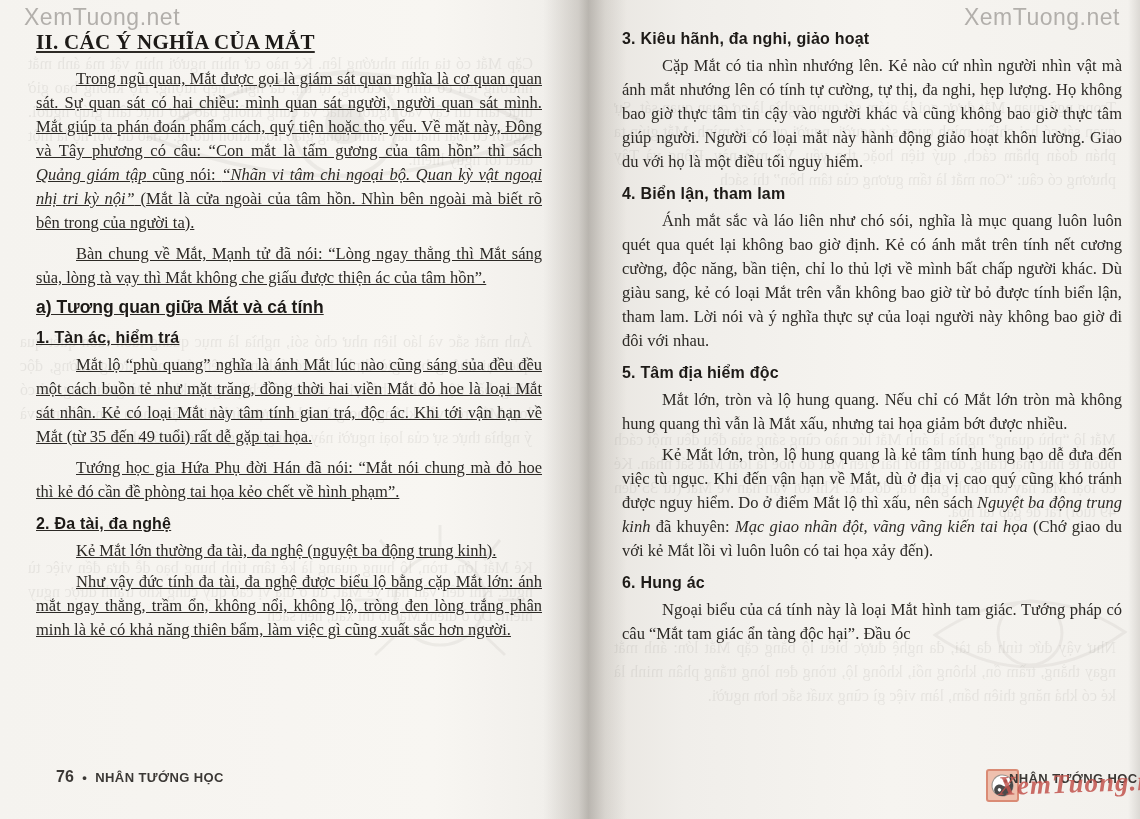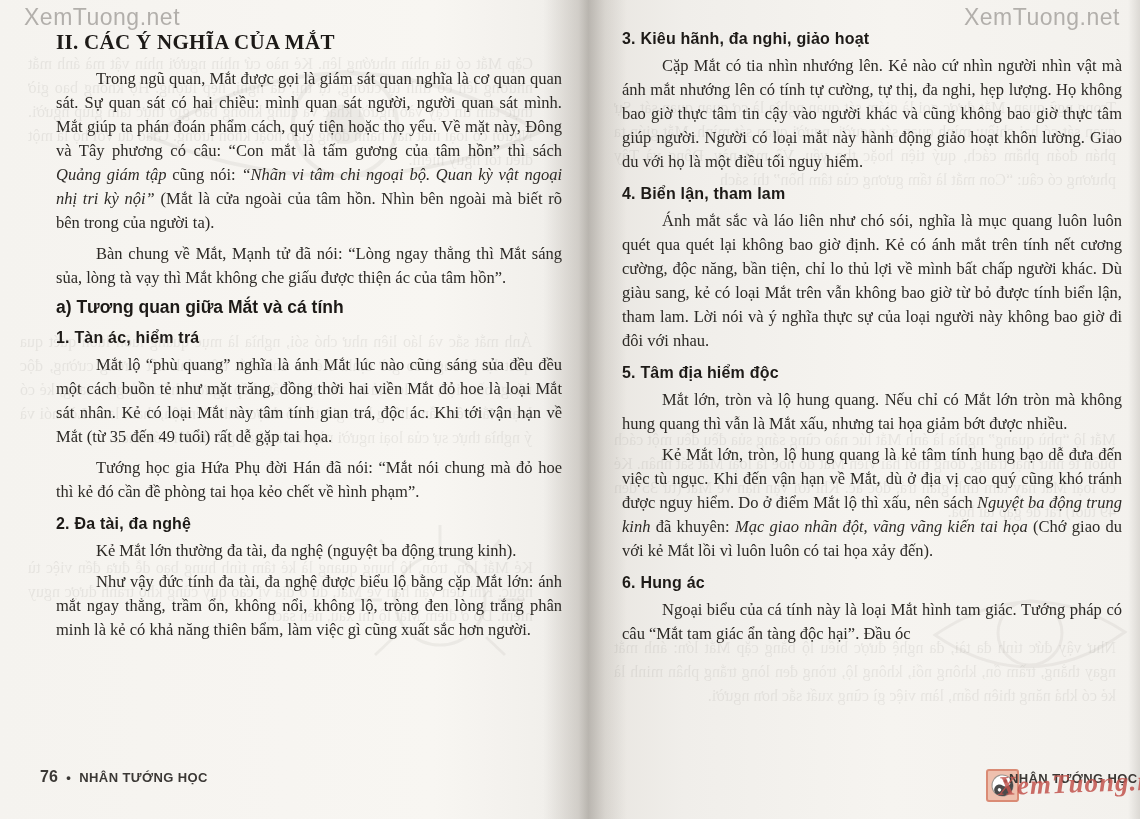--- a/index.html
+++ b/index.html
@@ -12,36 +12,36 @@
     position:absolute;left:543px;top:0;width:84px;height:819px;pointer-events:none;
     background:linear-gradient(90deg,rgba(138,132,124,0) 0%,rgba(138,132,124,.28) 42%,rgba(104,98,90,.38) 54%,rgba(138,132,124,.18) 74%,rgba(138,132,124,0) 100%);
   }
   .shade-edge{position:absolute;right:0;top:0;width:12px;height:819px;
     background:linear-gradient(90deg,rgba(150,145,138,0),rgba(150,145,138,.25));}
   .wm-top{position:absolute;top:4px;font-family:"Liberation Sans",sans-serif;
     font-size:23px;color:#b2afab;letter-spacing:.5px;}
   .wm-tl{left:24px;}
   .wm-tr{right:20px;}
   .col{position:absolute;top:26px;width:506px;height:736px;overflow:hidden;}
-  .col-left{left:56px;}
+  .col-left{left:36px;text-decoration:underline;}
   .col-right{left:622px;top:28px;width:500px;}
   .para{font-size:16.5px;line-height:24px;text-align:justify;text-indent:40px;
     margin:0 0 7px 0;}
   .para i{font-style:italic;margin-top:12px;}
   h1.title{font-family:"Liberation Serif",serif;font-weight:bold;font-size:21px;
     letter-spacing:.3px;margin:4px 0 12px 0;color:#1d1a17;}
   .subhead{font-family:"Liberation Sans",sans-serif;font-weight:bold;font-size:17.5px;
     margin:4px 0 8px 0;color:#1d1a17;}
   .num{font-family:"Liberation Sans",sans-serif;font-weight:bold;font-size:16px;
     margin:11px 0 6px 0;color:#1d1a17;letter-spacing:.2px;}
   .col-right .num:first-child{margin-top:2px;}
   .footer{position:absolute;top:768px;font-family:"Liberation Sans",sans-serif;
     font-weight:bold;color:#3b3835;white-space:nowrap;}
   .footer-left{left:40px;}
-  .pagenum{font-size:16px;}
+  .pagenum{font-size:16px;margin-left:16px;}
   .booktitle{font-size:13px;letter-spacing:.4px;}
   .sep{font-size:13px;margin:0 4px;}
   .footer-right{left:1009px;top:769px;z-index:3;}
   .logo{position:absolute;left:986px;top:769px;width:33px;height:33px;z-index:2;
     background:#eec0ae;border:2px solid #da8b75;border-radius:3px;box-sizing:border-box;
     display:flex;align-items:center;justify-content:center;}
   .script-wm{position:absolute;left:998px;top:768px;z-index:4;
     font-family:"Liberation Serif",serif;font-style:italic;font-weight:bold;
     font-size:27px;color:#c2544e;letter-spacing:1px;transform:rotate(-2deg);opacity:.85;}
   .bleed{position:absolute;transform:scaleX(-1);color:#6e6a64;opacity:.11;

